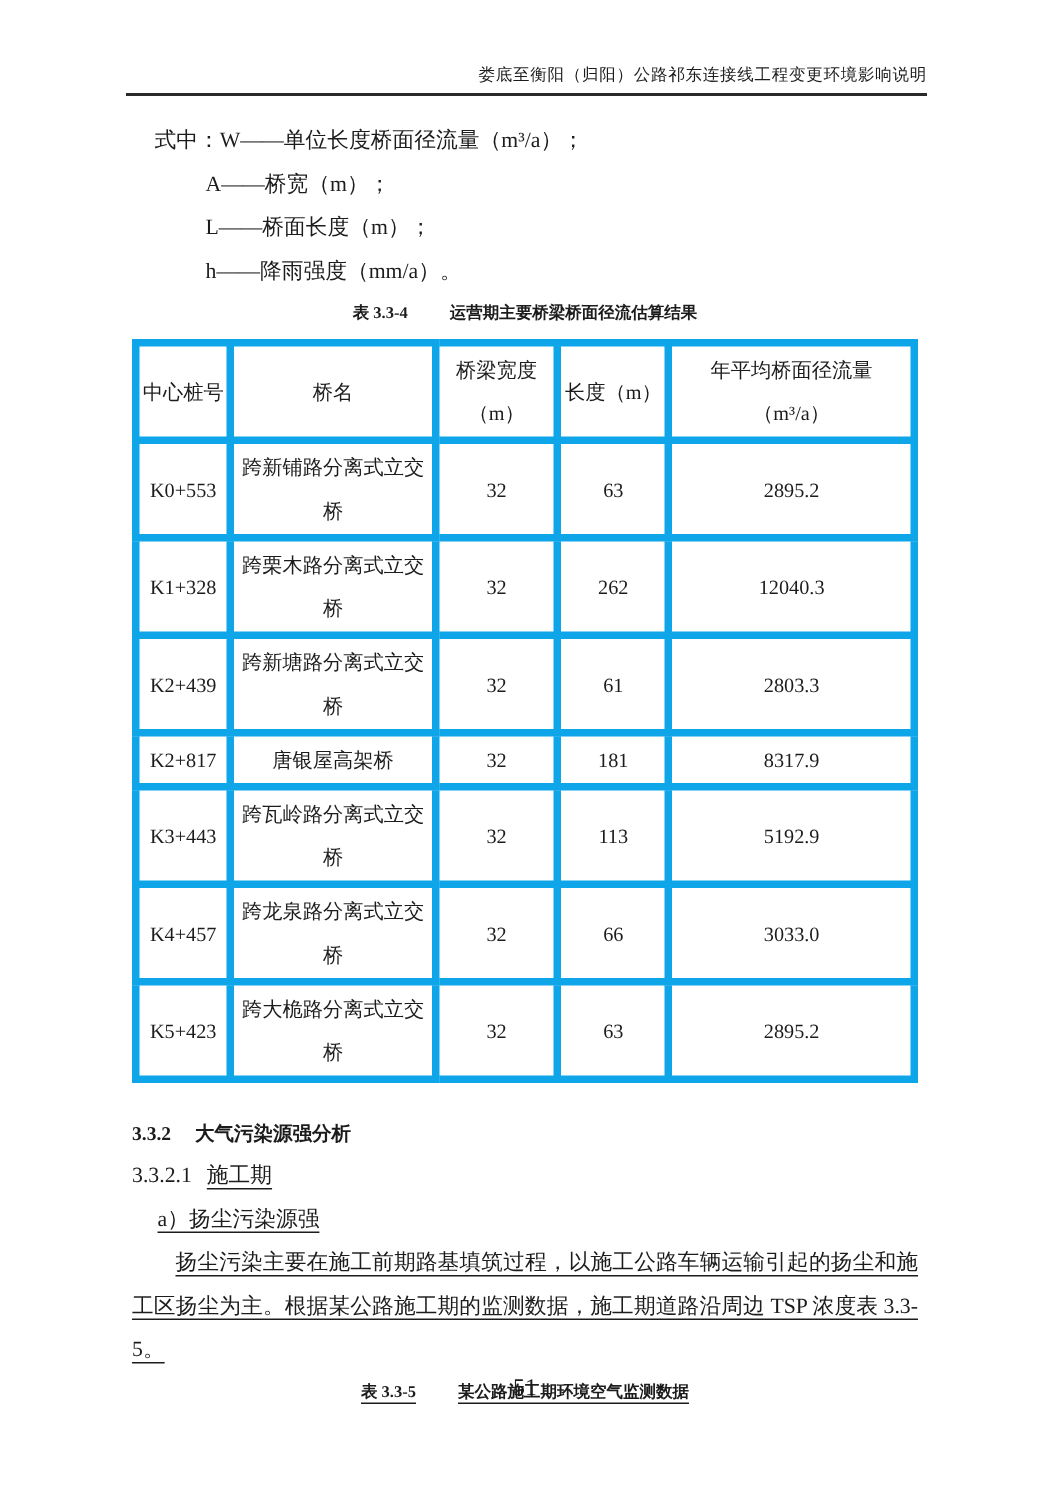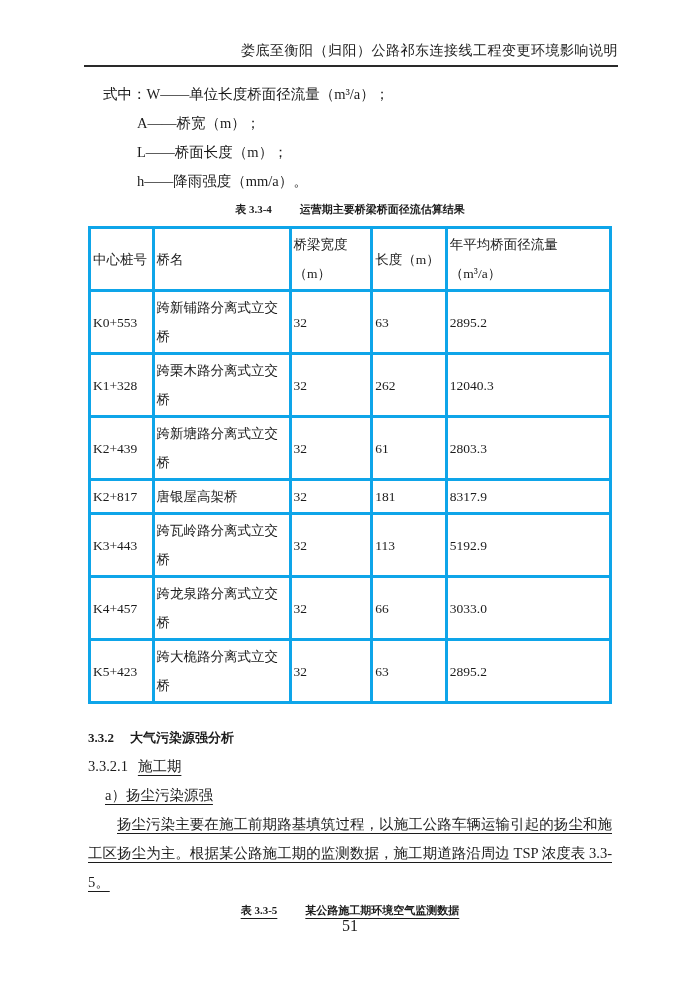--- a/index.html
+++ b/index.html
@@ -13,21 +13,21 @@
     font-family: "Liberation Serif", "DejaVu Serif", serif;
     color: #1c1c1c;
     overflow: hidden;
   }
   .page-header {
     position: absolute;
     top: 42px;
     left: 84px;
     width: 534px;
     text-align: right;
-    font-size: 14px;
+    font-size: 11px;
     letter-spacing: 0.5px;
     padding-bottom: 5px;
     border-bottom: 2px solid #2a2a2a;
   }
   .content {
     position: absolute;
     top: 80px;
     left: 88px;
     width: 524px;
     font-size: 14.5px;
@@ -50,22 +50,22 @@
     line-height: 20px;
   }
   .table-caption .cap-label { margin-right: 28px; }
   table {
     width: 100%;
     border-collapse: collapse;
     table-layout: fixed;
     font-size: 13.5px;
   }
   th, td {
-    border: 3px solid #0ea5e9;
-    text-align: left;
+    border: 5px solid #0ea5e9;
+    text-align: center;
     vertical-align: middle;
     font-weight: normal;
     padding: 1px 2px;
   }
   .t334 th { height: 30px; }
   .t334 td { height: 25px; }
   .sec-heading {
     font-weight: bold;
     margin-top: 19px;
     font-size: 13px;

